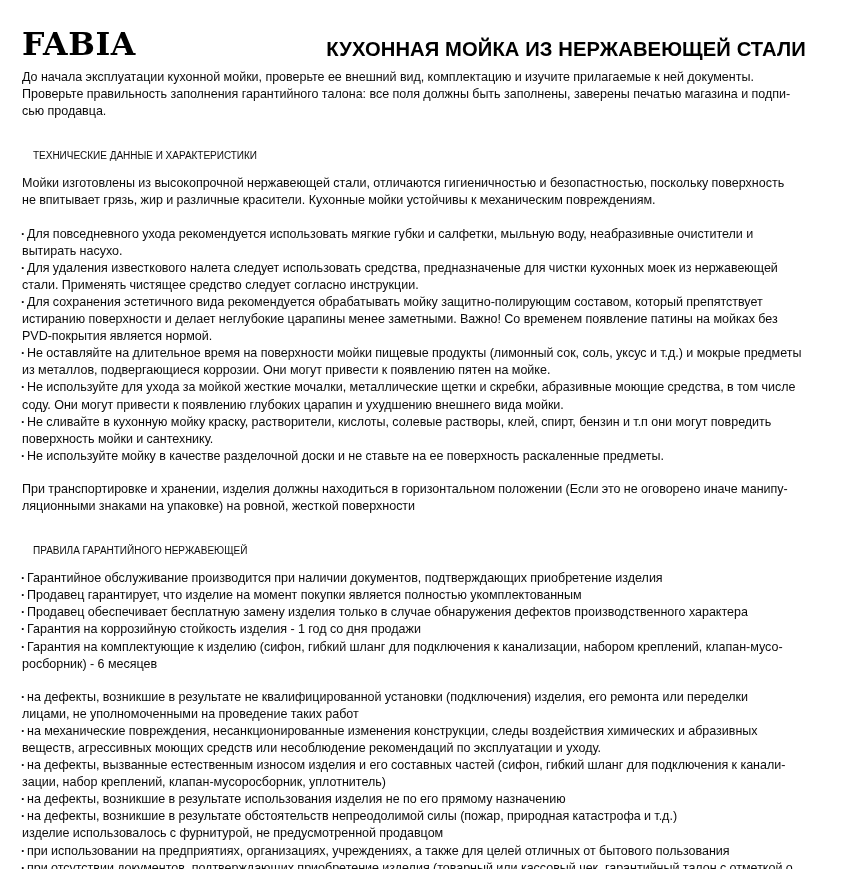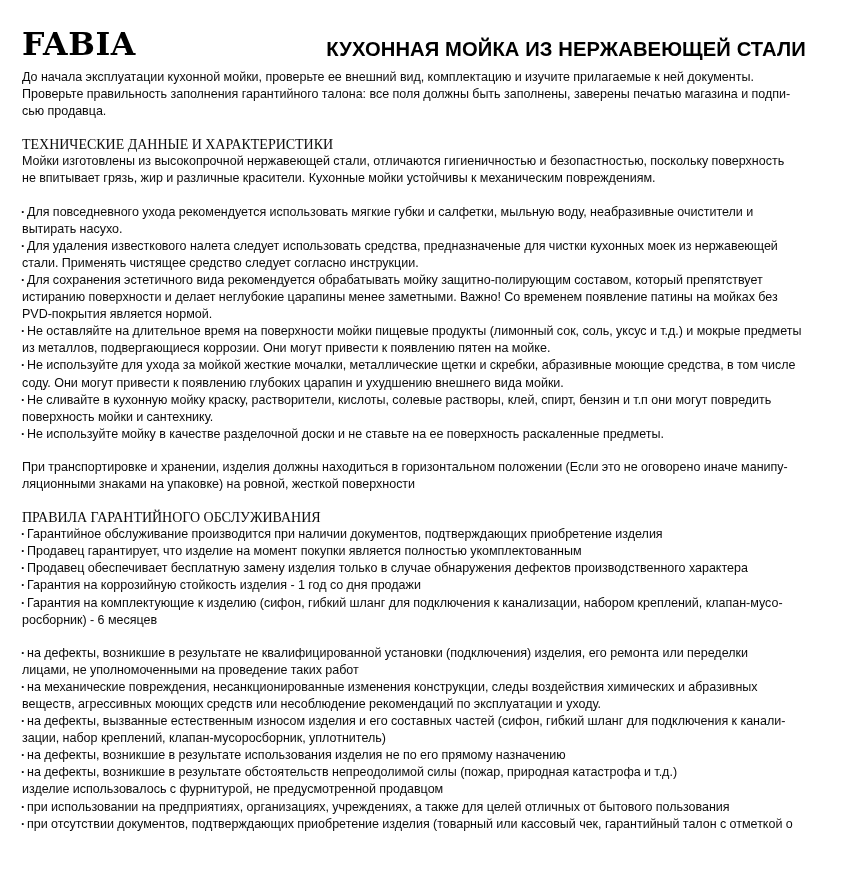--- a/index.html
+++ b/index.html
@@ -67,26 +67,25 @@
   .para {
     font-size: 12.6px;
     line-height: 17.1px;
     letter-spacing: -0.02px;
     word-spacing: -0.1px;
     margin: 0;
     transform: scaleX(0.995);
     transform-origin: left top;
   }
   .heading {
-    font-size: 14px;
+    font-size: 10px;
     line-height: 17.1px;
-    margin: 0;
+    margin: 11px;
     text-transform: none;
     letter-spacing: -0.02px;
-    font-family: Liberation Serif, serif;
   }
   .gap {
     height: 16px;
   }
   .bullet-line::before {
     content: "\00B7";
     display: inline-block;
     width: 6px;
     margin-left: -1px;
     font-weight: 700;
@@ -142,21 +141,21 @@
     <div class="gap"></div>
 
     <div class="block">
       <p class="para">При транспортировке и хранении, изделия должны находиться в горизонтальном положении (Если это не оговорено иначе манипу-</p>
       <p class="para">ляционными знаками на упаковке) на ровной, жесткой поверхности</p>
     </div>
 
     <div class="gap"></div>
 
     <div class="block">
-      <p class="heading">ПРАВИЛА ГАРАНТИЙНОГО ОБСЛУЖИВАНИЯ</p>
+      <p class="heading">ПРАВИЛА ГАРАНТИЙНОГО НЕРЖАВЕЮЩЕЙ</p>
       <div>
           <p class="para bullet-line">Гарантийное обслуживание производится при наличии документов, подтверждающих приобретение изделия</p>
           <p class="para bullet-line">Продавец гарантирует, что изделие на момент покупки является полностью укомплектованным</p>
           <p class="para bullet-line">Продавец обеспечивает бесплатную замену изделия только в случае обнаружения дефектов производственного характера</p>
           <p class="para bullet-line">Гарантия на коррозийную стойкость изделия - 1 год со дня продажи</p>
           <p class="para bullet-line">Гарантия на комплектующие к изделию (сифон, гибкий шланг для подключения к канализации, набором креплений, клапан-мусо-</p>
           <p class="para">росборник) - 6 месяцев</p>
         </div>
     </div>
 

